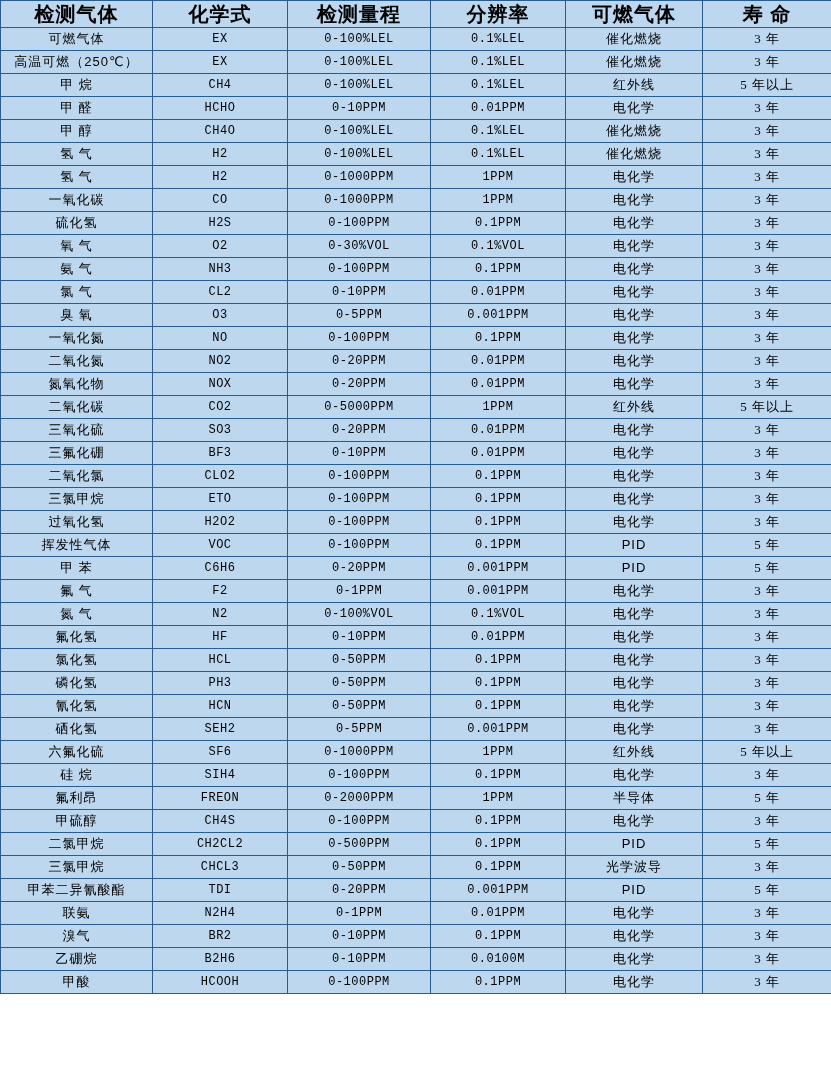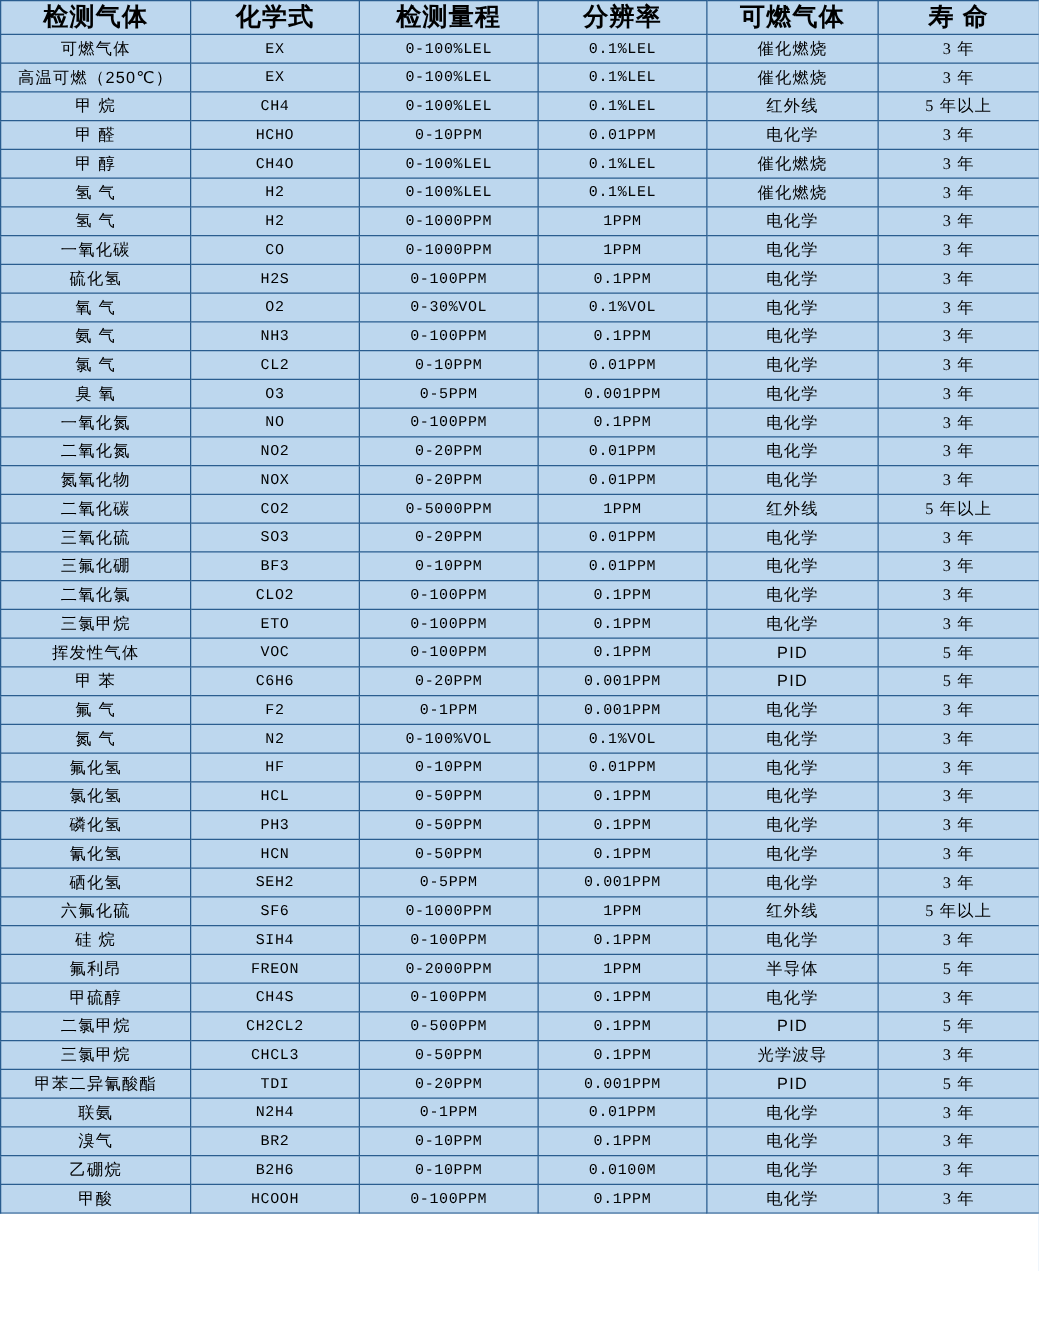--- a/index.html
+++ b/index.html
@@ -251,20 +251,28 @@
         </tr>
         <tr>
           <td class="name">三氯甲烷</td>
           <td class="mono">ETO</td>
           <td class="mono">0-100PPM</td>
           <td class="mono">0.1PPM</td>
           <td class="name">电化学</td>
           <td class="life">3 年</td>
         </tr>
         <tr>
+          <td class="name">过氧化氢</td>
+          <td class="mono">H2O2</td>
+          <td class="mono">0-100PPM</td>
+          <td class="mono">0.1PPM</td>
+          <td class="name">电化学</td>
+          <td class="life">3 年</td>
+        </tr>
+        <tr>
           <td class="name">挥发性气体</td>
           <td class="mono">VOC</td>
           <td class="mono">0-100PPM</td>
           <td class="mono">0.1PPM</td>
           <td class="name">PID</td>
           <td class="life">5 年</td>
         </tr>
         <tr>
           <td class="name">甲 苯</td>
           <td class="mono">C6H6</td>

